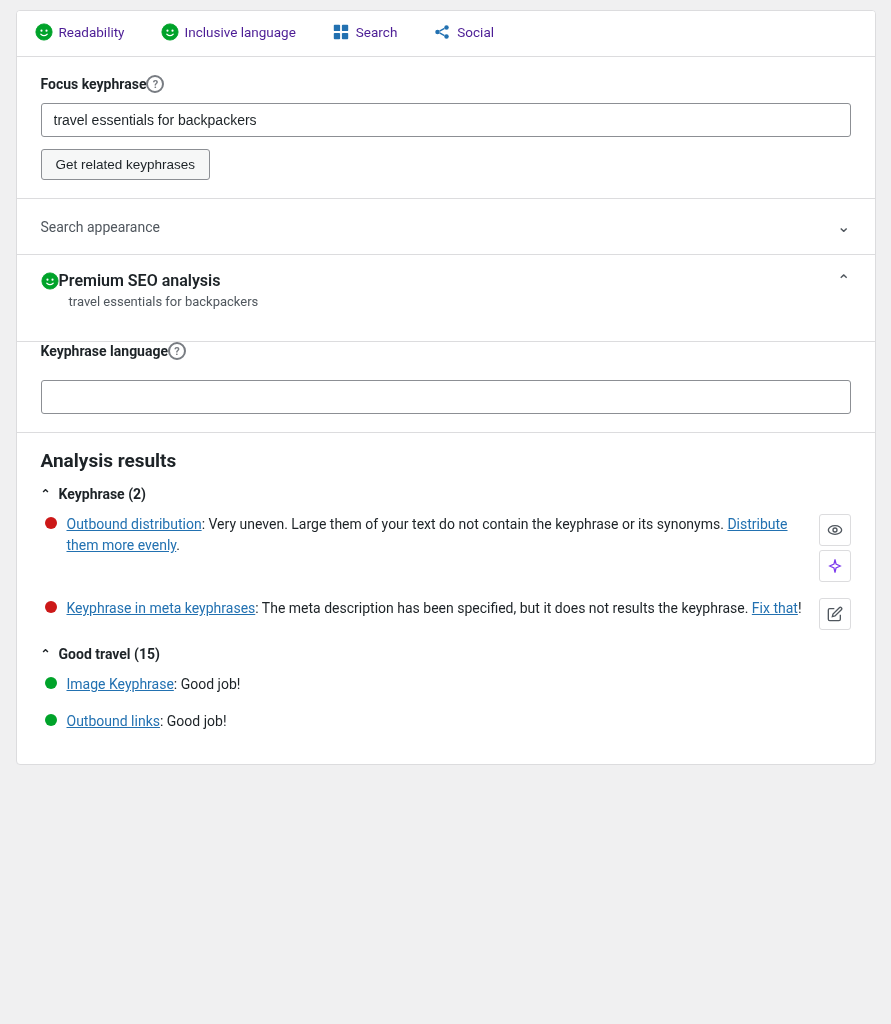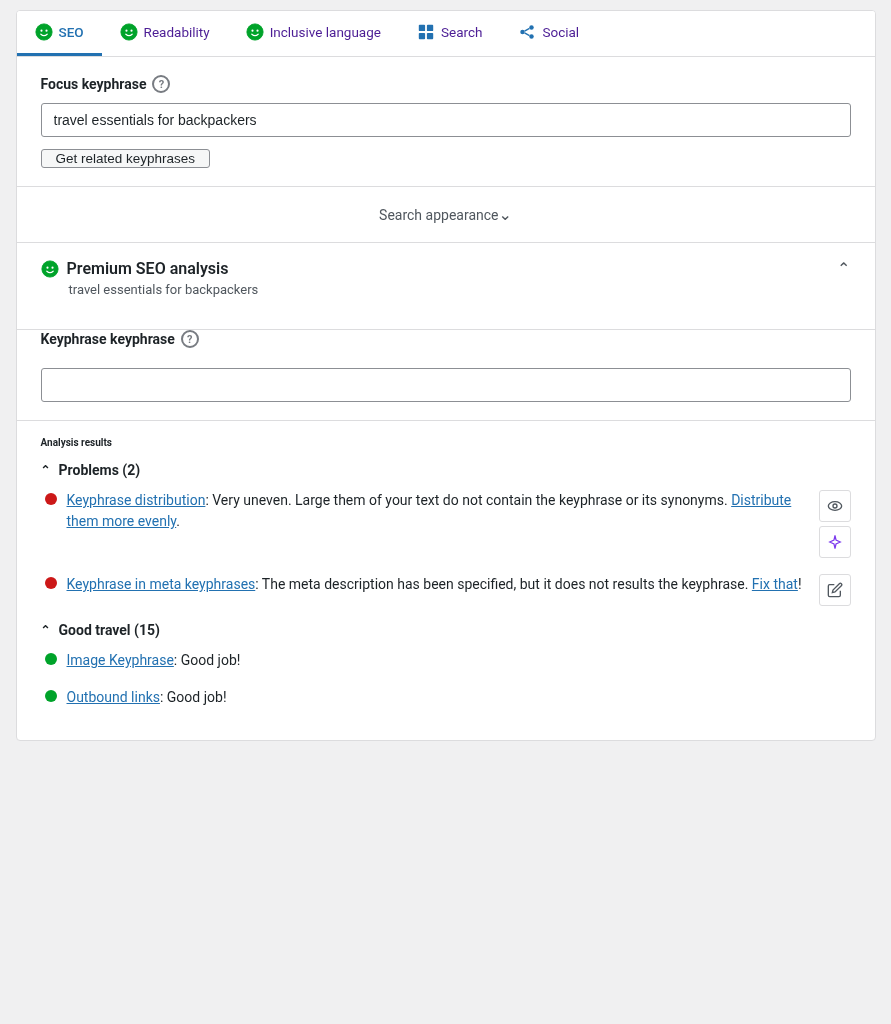--- a/index.html
+++ b/index.html
@@ -72,21 +72,20 @@
     }
     .section:last-child { border-bottom: none; }
 
     
     .section-label {
       font-size: 14px;
       font-weight: 700;
       color: #1d2327;
       display: flex;
       align-items: center;
-      gap: 6px;
       margin-bottom: 10px;
     }
     .help-icon {
       width: 18px;
       height: 18px;
       border-radius: 50%;
       border: 2px solid #787c82;
       display: inline-flex;
       align-items: center;
       justify-content: center;
@@ -103,32 +102,32 @@
       border-radius: 3px;
       font-size: 14px;
       color: #1d2327;
       outline: none;
       margin-bottom: 12px;
     }
     .btn-secondary {
       background: #f6f7f7;
       border: 1px solid #8c8f94;
       border-radius: 3px;
-      padding: 1px 14px;
+      padding: 7px 14px;
       font-size: 13.5px;
       color: #1d2327;
       cursor: pointer;
       font-weight: 400;
     }
 
     
     .collapsible-row {
       display: flex;
       align-items: center;
-      justify-content: center;
+      justify-content: space-between;
       padding: 18px 24px;
       border-bottom: 1px solid #dcdcde;
       cursor: pointer;
     }
     .collapsible-label {
       font-size: 14px;
       color: #50575e;
     }
     .chevron-icon {
       font-size: 16px;
@@ -142,21 +141,20 @@
     }
     .premium-header {
       display: flex;
       align-items: center;
       justify-content: space-between;
       margin-bottom: 4px;
     }
     .premium-title-row {
       display: flex;
       align-items: center;
-      gap: 8px;
     }
     .premium-title {
       font-size: 16px;
       font-weight: 600;
       color: #1d2327;
     }
     .premium-subtitle {
       font-size: 13px;
       color: #50575e;
       margin-left: 28px;
@@ -181,21 +179,21 @@
       color: #1d2327;
       outline: none;
       margin-top: 10px;
     }
 
     
     .analysis-section {
       padding: 16px 24px;
     }
     .analysis-title {
-      font-size: 10px;
+      font-size: 19px;
       font-weight: 700;
       color: #1d2327;
       margin-bottom: 14px;
     }
     .result-group-header {
       display: flex;
       align-items: center;
       gap: 8px;
       font-weight: 700;
       font-size: 14px;
@@ -248,31 +246,20 @@
       cursor: pointer;
       color: #50575e;
     }
   </style>
 </head>
 <body>
 
 <div class="panel">
 
   <div class="tabs">
-    <div class="tab active">
-      <span class="smiley-green">
-        <svg viewBox="0 0 20 20" fill="none">
-          <circle cx="10" cy="10" r="9" fill="#00a32a" stroke="#00a32a"></circle>
-          <circle cx="7.2" cy="8.5" r="1.2" fill="white"></circle>
-          <circle cx="12.8" cy="8.5" r="1.2" fill="white"></circle>
-          <path d="M6.5 12.5 Q10 15.5 13.5 12.5" stroke="white" stroke-width="1.4" fill="none" stroke-linecap="round"></path>
-        </svg>
-      </span>
-      <span>SEO</span>
-    </div>
     <div class="tab">
       <span class="smiley-green">
         <svg viewBox="0 0 20 20" fill="none">
           <circle cx="10" cy="10" r="9" fill="#00a32a" stroke="#00a32a"></circle>
           <circle cx="7.2" cy="8.5" r="1.2" fill="white"></circle>
           <circle cx="12.8" cy="8.5" r="1.2" fill="white"></circle>
           <path d="M6.5 12.5 Q10 15.5 13.5 12.5" stroke="white" stroke-width="1.4" fill="none" stroke-linecap="round"></path>
         </svg>
       </span>
       <span>Readability</span>
@@ -342,41 +329,41 @@
         </span>
         <span class="premium-title">Premium SEO analysis</span>
       </div>
       <span class="chevron-up">⌃</span>
     </div>
     <div class="premium-subtitle">travel essentials for backpackers</div>
   </div>
 
   <div class="synonyms-section">
     <div class="section-label">
-      <span>Keyphrase keyphrase</span>
+      <span>Keyphrase language</span>
       <span class="help-icon">?</span>
     </div>
     <input type="text" class="synonyms-input" value="" style="">
   </div>
 
   <div class="analysis-section">
     <div class="analysis-title">Analysis results</div>
 
     <div class="result-group-header">
       <span style="font-size:12px;">⌃</span>
       <span>
-        <span>Problems</span>
+        <span>Keyphrase</span>
         (<span>2</span>)
       </span>
     </div>
 
     <div class="result-item">
       <span class="dot dot-red"></span>
       <span class="result-text">
-        <a class="result-link">Keyphrase distribution</a><span>: Very uneven. Large them of your text do not contain the keyphrase or its synonyms. </span><a class="result-link">Distribute them more evenly</a><span>.</span>
+        <a class="result-link">Outbound distribution</a><span>: Very uneven. Large them of your text do not contain the keyphrase or its synonyms. </span><a class="result-link">Distribute them more evenly</a><span>.</span>
       </span>
       <div class="result-actions">
         <button class="action-btn">
           <svg width="16" height="16" viewBox="0 0 24 24" fill="none" stroke="#50575e" stroke-width="2">
             <ellipse cx="12" cy="12" rx="10" ry="6.5"></ellipse>
             <circle cx="12" cy="12" r="3"></circle>
           </svg>
         </button>
         <button class="action-btn">
           <svg width="16" height="16" viewBox="0 0 24 24" fill="none" stroke="#7c3aed" stroke-width="1.8">

